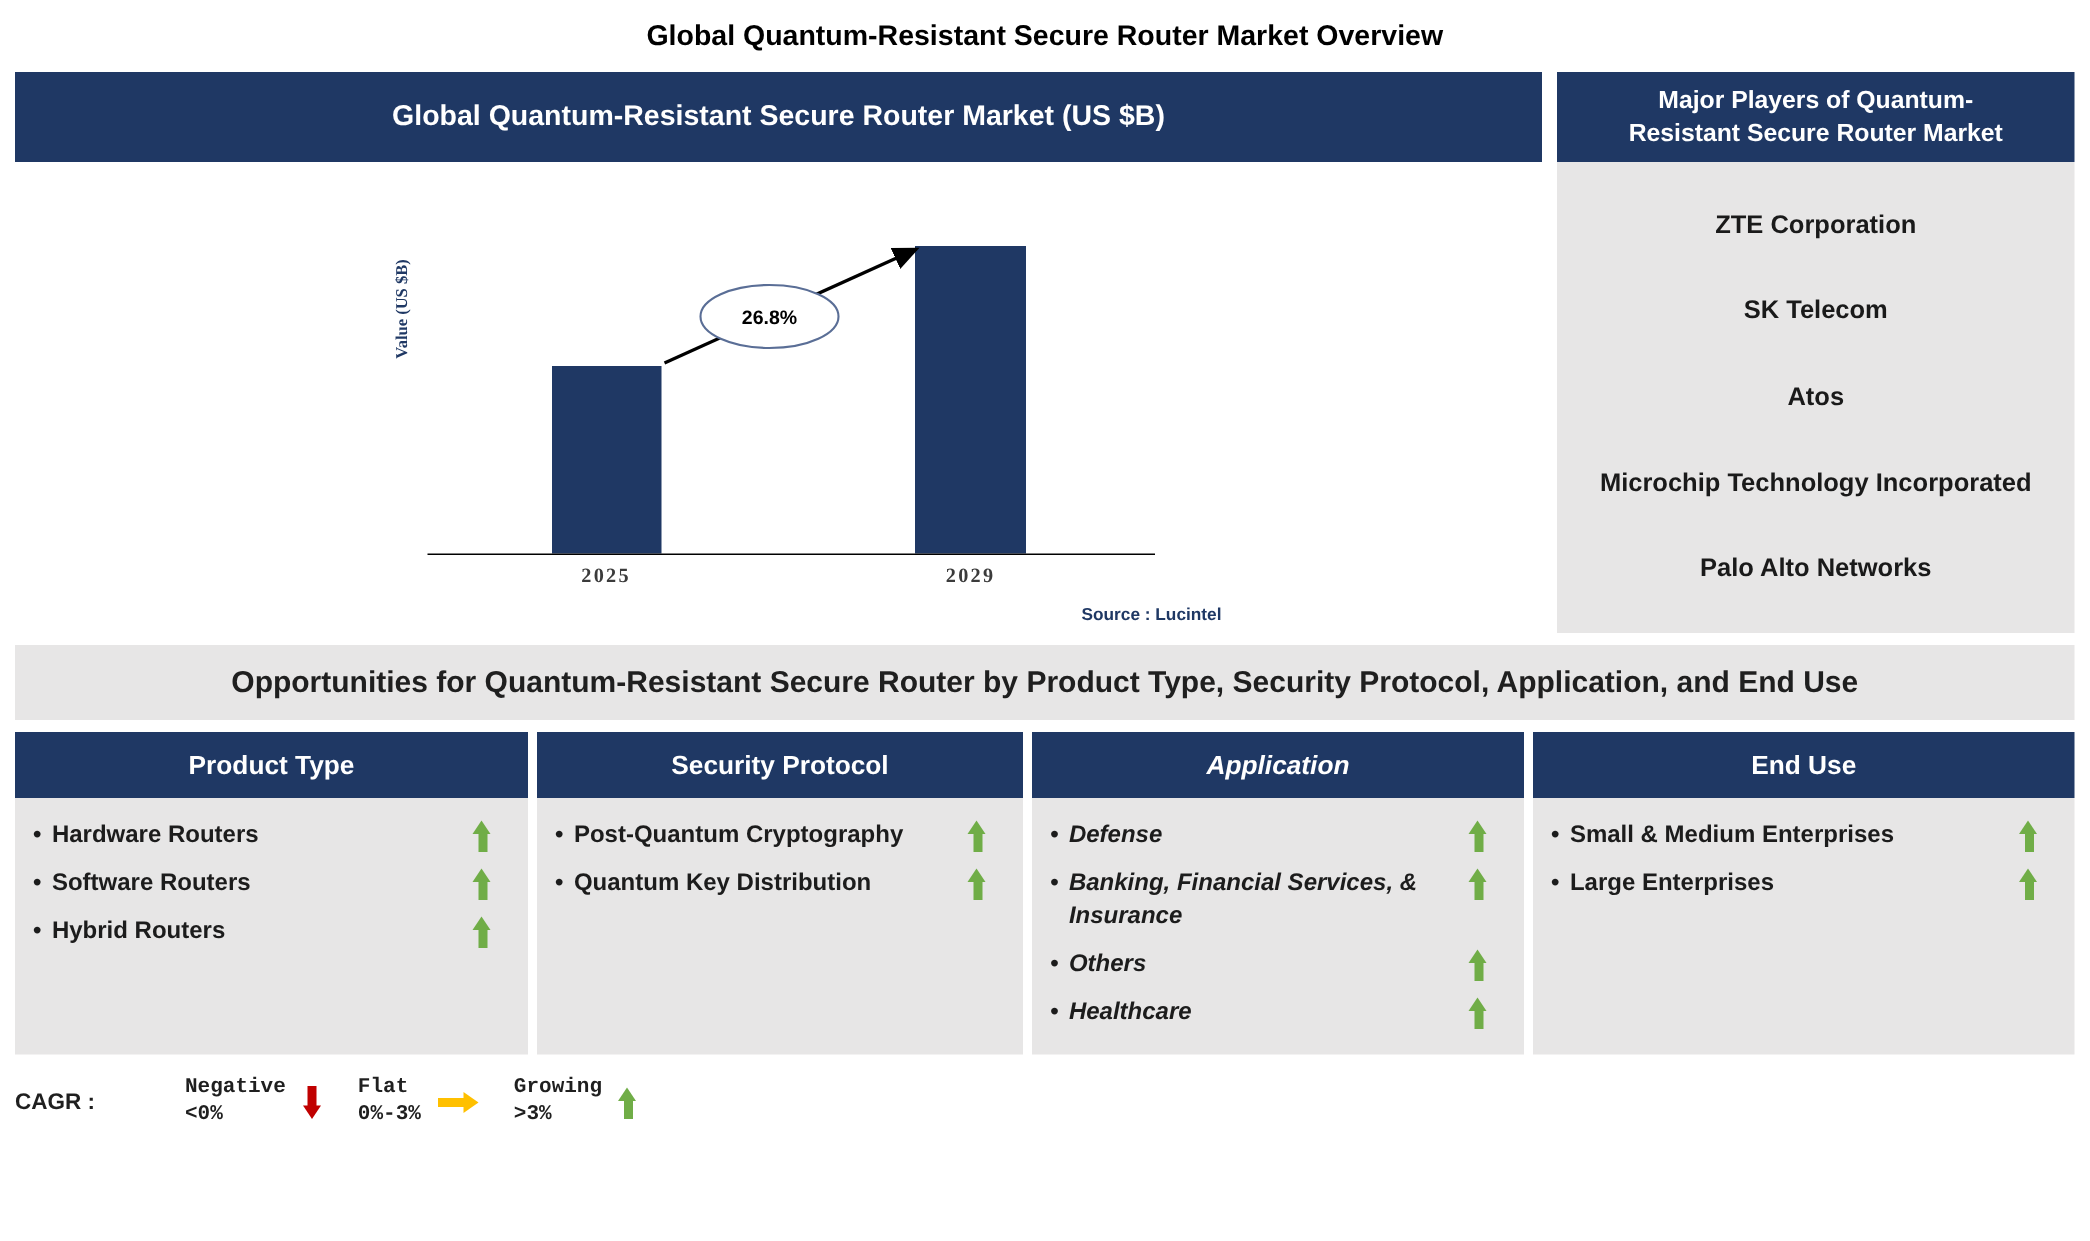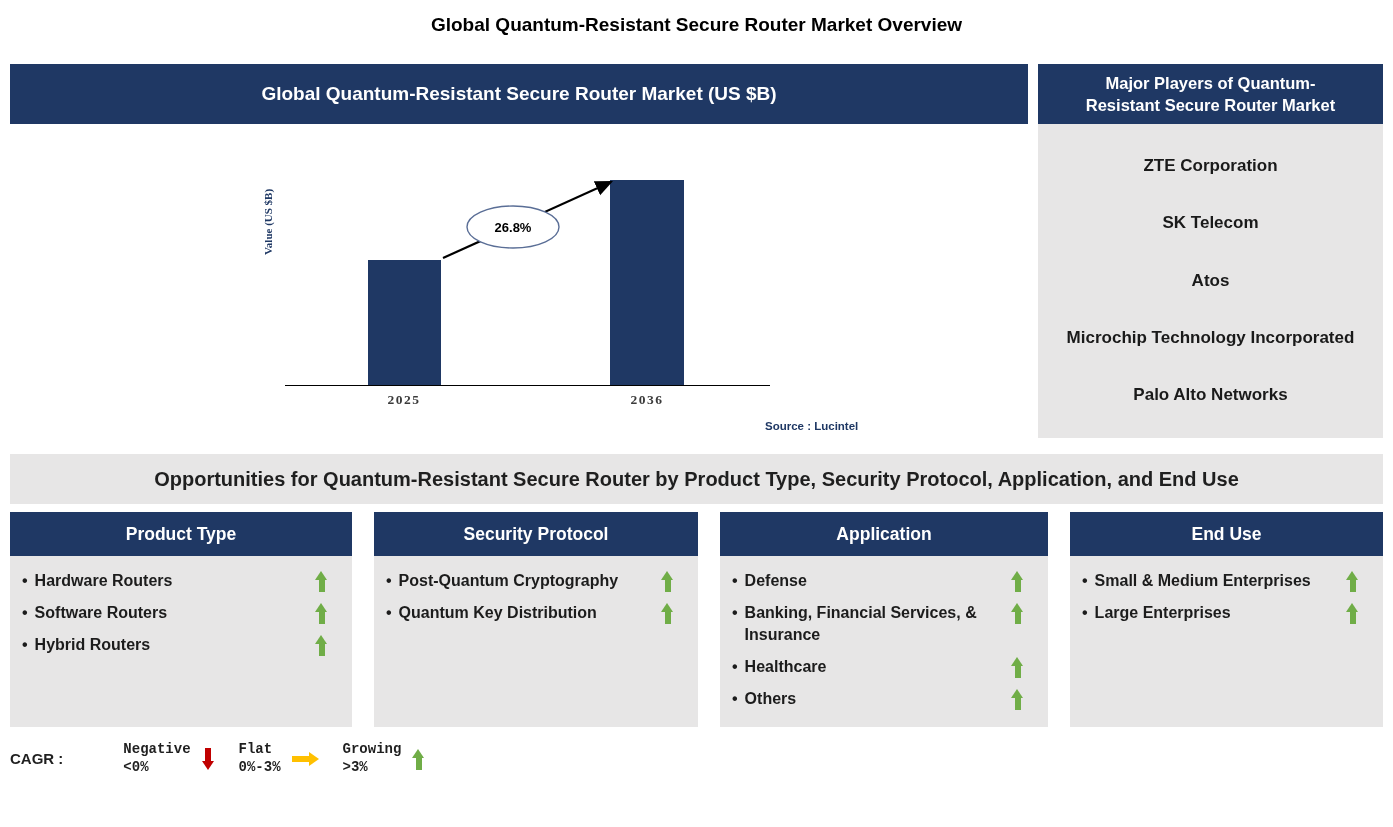--- a/index.html
+++ b/index.html
@@ -14,21 +14,21 @@
   .main-title {
     padding-top: 14px;
     text-align: center;
     font-size: 19px;
     font-weight: bold;
     color: #000000;
     height: 48px;
   }
 
   
-  .top-row { display: flex; gap: 10px; margin: 16px 10px; }
+  .top-row { display: flex; gap: 10px; margin: 0 10px; }
   .chart-panel { width: 1018px; display: flex; flex-direction: column; }
   .chart-header {
     background: #1F3864; color: #ffffff;
     height: 60px; display: flex; align-items: center; justify-content: center;
     font-size: 19px; font-weight: bold;
   }
   .chart-body { position: relative; height: 314px; background: #ffffff; }
 
   .players-panel { flex: 1; display: flex; flex-direction: column; }
   .players-header {
@@ -59,37 +59,37 @@
   .bar-1 { left: 600px; width: 74px; }
   .tick-label {
     position: absolute; top: 268px; width: 80px; text-align: center;
     font-family: "Liberation Serif", serif; font-size: 13.5px; font-weight: bold;
     color: #3b3b3b; letter-spacing: 1.5px;
   }
   .tick-0 { left: 354px; }
   .tick-1 { left: 597px; }
   .chart-svg { position: absolute; left: 0; top: 0; }
   .source-label {
-    position: absolute; left: 755px; top: 296px;
+    position: absolute; left: 711px; top: 296px;
     font-size: 11.5px; font-weight: bold; color: #1F3864;
   }
 
   
   .opps-band {
     margin: 8px 10px 0; height: 50px; background: #E7E6E6;
     display: flex; align-items: center; justify-content: center;
     font-size: 20px; font-weight: bold; color: #1f1f1f;
   }
 
   
-  .columns-row { display: flex; gap: 22px; margin: 8px 10px 0; align-items: stretch; }
+  .columns-row { display: flex; gap: 6px; margin: 8px 10px 0; align-items: stretch; }
   .opp-col { display: flex; flex-direction: column; }
   .col-0 { flex: 0 0 342px; }
   .col-1 { flex: 0 0 324px; }
-  .col-2 { flex: 0 0 328px; }
+  .col-2 { flex: 0 0 328px; font-style: italic; }
   .col-3 { flex: 1; }
   .opp-header {
     background: #1F3864; color: #ffffff; height: 44px;
     display: flex; align-items: center; justify-content: center;
     font-size: 17.5px; font-weight: bold;
   }
   .opp-body { background: #E7E6E6; flex: 1; padding: 9px 24px 12px 12px; }
   .opp-item {
     display: flex; align-items: flex-start;
     font-size: 16px; font-weight: bold; color: #1c1c1c;
@@ -152,21 +152,21 @@
     <div class="chart-panel">
       <div class="chart-header">Global Quantum-Resistant Secure Router Market (US $B)</div>
       <div class="chart-body">
         <div class="y-axis-label">Value (US $B)</div>
 
         <div class="bar bar-0" style="height: 125px;"></div>
         <div class="bar bar-1" style="height: 205px;"></div>
         <div class="axis-line"></div>
 
         <div class="tick-label tick-0">2025</div>
-        <div class="tick-label tick-1">2036</div>
+        <div class="tick-label tick-1">2029</div>
 
         <svg class="chart-svg" width="1018" height="314" viewBox="0 0 1018 314">
           <defs>
             <marker id="ah" markerWidth="10" markerHeight="10" refX="7" refY="3.5" orient="auto">
               <path d="M0,0 L8,3.5 L0,7 Z" fill="#000"></path>
             </marker>
           </defs>
           <line x1="433" y1="134" x2="601" y2="58" stroke="#000" stroke-width="2.2" marker-end="url(#ah)"></line>
           <ellipse cx="503" cy="103" rx="46" ry="21" fill="#ffffff" stroke="#5a6e96" stroke-width="1.4"></ellipse>
           <text x="503" y="108" text-anchor="middle" font-family="Liberation Sans, sans-serif" font-size="13" font-weight="bold" fill="#000">26.8%</text>
@@ -229,25 +229,25 @@
       <div class="opp-body">
         <div class="opp-item">
           <span class="opp-label">Defense</span>
           <span class="arr trend-growing"></span>
         </div>
         <div class="opp-item">
           <span class="opp-label">Banking, Financial Services, &amp; Insurance</span>
           <span class="arr trend-growing"></span>
         </div>
         <div class="opp-item">
+          <span class="opp-label">Others</span>
+          <span class="arr trend-growing"></span>
+        </div>
+        <div class="opp-item">
           <span class="opp-label">Healthcare</span>
-          <span class="arr trend-growing"></span>
-        </div>
-        <div class="opp-item">
-          <span class="opp-label">Others</span>
           <span class="arr trend-growing"></span>
         </div>
       </div>
     </div>
 
     <div class="opp-col col-3">
       <div class="opp-header">End Use</div>
       <div class="opp-body">
         <div class="opp-item">
           <span class="opp-label">Small &amp; Medium Enterprises</span>

